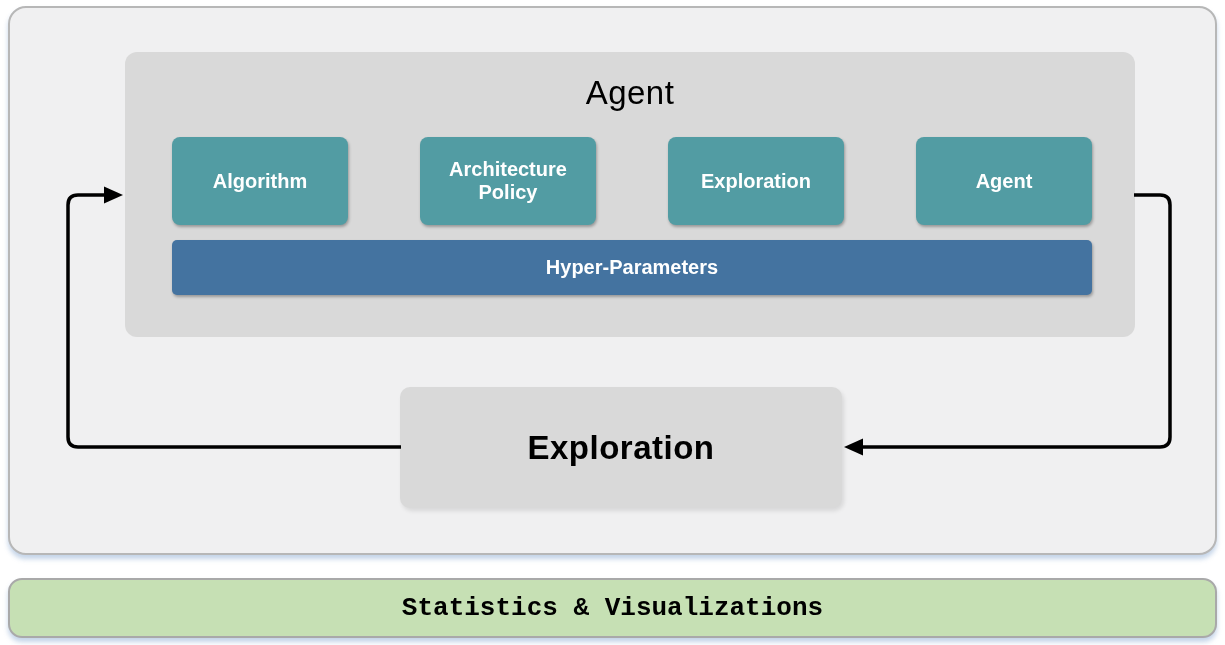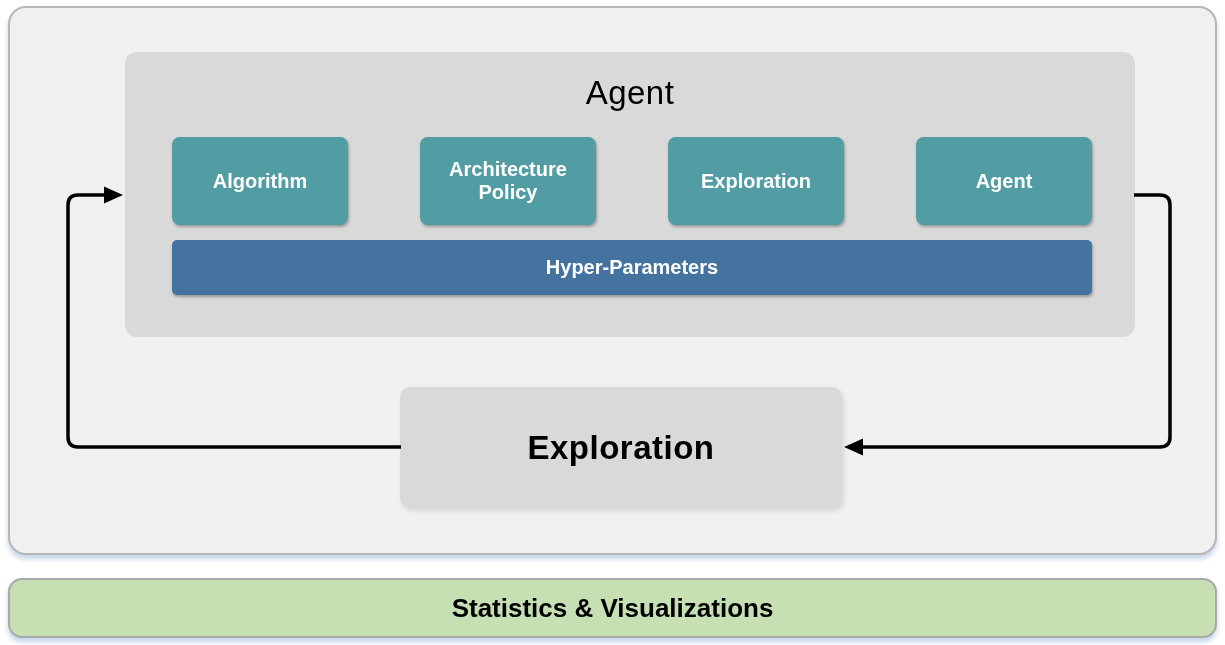--- a/index.html
+++ b/index.html
@@ -108,20 +108,21 @@
     background: var(--green-bar, #C6E0B4);
     border: 2px solid var(--green-border, #A9A9A9);
     border-radius: 14px;
     display: flex; align-items: center; justify-content: center;
     box-shadow: 0 4px 5px rgba(176, 198, 224, 0.75);
   }
   .stats-label {
     font-size: 26px;
     font-weight: 700;
     color: var(--title-text, #000000);
+    font-family: Liberation Mono, monospace;
   }
 </style>
 </head>
 <body>
 
 <div class="canvas">
 
   <div class="outer-panel">
 
     <div class="agent-panel">

